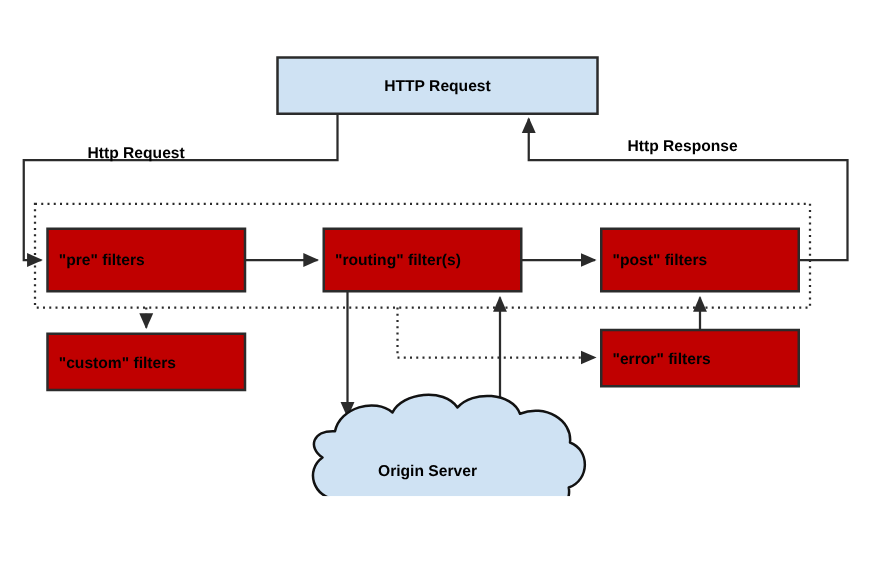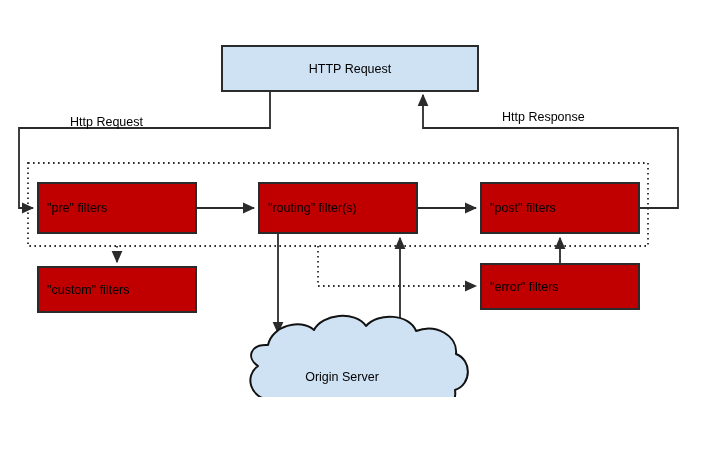--- a/index.html
+++ b/index.html
@@ -9,20 +9,21 @@
   }
   body {
     font-family: "Liberation Sans", sans-serif;
   }
   #diagram-root {
     position: relative;
     width: 707px;
     height: 397px;
     background: #ffffff;
     overflow: hidden;
+    font-weight: bold;
   }
   #diagram-svg {
     position: absolute;
     left: 0;
     top: 0;
     width: 707px;
     height: 452px;
   }
   .node-label {
     font-family: "Liberation Sans", sans-serif;

